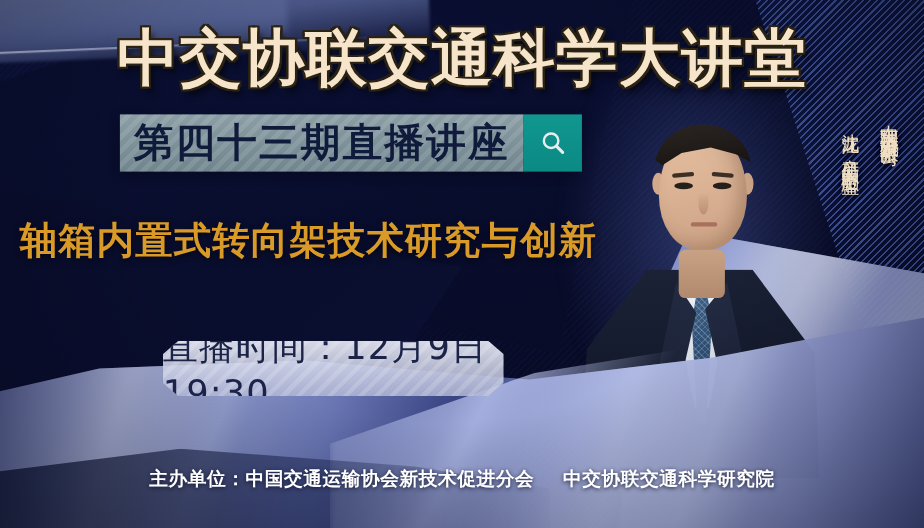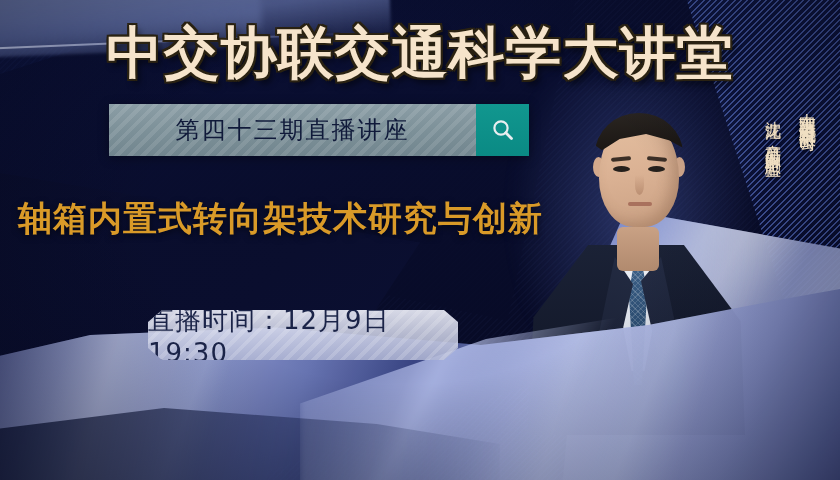--- a/index.html
+++ b/index.html
@@ -237,21 +237,21 @@
     box-shadow:0 2px 10px rgba(0,0,0,.35);
   }
   .sub-bar-body{
     flex:1;
     background:
       repeating-linear-gradient(-45deg, rgba(255,255,255,.10) 0 4px, rgba(255,255,255,0) 4px 9px),
       linear-gradient(180deg,#8b9ea6 0%, #7d9199 50%, #71858e 100%);
     display:flex; align-items:center; justify-content:center;
   }
   .sub-bar-text{
-    font-size:24px; font-weight:400; color:#101a3a; letter-spacing:2px;
+    font-size:36px; font-weight:700; color:#101a3a; letter-spacing:2px;
     font-family:"DejaVu Sans","Liberation Sans",sans-serif;
   }
   .sub-bar-search{
     width:53px;
     background:linear-gradient(180deg,#11978f,#0a8a84);
     display:flex; align-items:center; justify-content:center;
   }
   .sub-bar-search svg{ display:block; }
 
   
@@ -269,21 +269,21 @@
     position:absolute; left:148px; top:310px;
     width:310px; height:50px;
     background:
       repeating-linear-gradient(-45deg, rgba(255,255,255,.16) 0 4px, rgba(255,255,255,0) 4px 10px),
       linear-gradient(180deg, rgba(232,234,246,.92) 0%, rgba(205,209,230,.88) 48%, rgba(176,182,212,.86) 100%);
     clip-path:polygon(14px 0, calc(100% - 14px) 0, 100% 12px, 100% calc(100% - 12px), calc(100% - 14px) 100%, 14px 100%, 0 calc(100% - 12px), 0 12px);
     display:flex; align-items:center; justify-content:center;
     box-shadow:0 3px 14px rgba(0,0,0,.4);
   }
   .time-pill-text{
-    font-size:26px; color:#1b2448; letter-spacing:1px;
+    font-size:32px; color:#1b2448; letter-spacing:1px;
     font-family:"DejaVu Sans","Liberation Sans",sans-serif;
   }
 
   
   .footer{
     position:absolute; left:0; right:0; top:424px;
     text-align:center;
     font-size:17px; font-weight:700; color:#ffffff; letter-spacing:.5px;
     font-family:"DejaVu Sans","Liberation Sans",sans-serif;
     text-shadow:0 1px 4px rgba(10,14,40,.85);
@@ -367,14 +367,17 @@
 
   <div class="topic">轴箱内置式转向架技术研究与创新</div>
 
   <div class="time-pill">
     <span class="time-pill-text">直播时间：12月9日19:30</span>
   </div>
 
   <div class="v-col v-company">中车株洲电力机车有限公司</div>
   <div class="v-col v-person">沈龙江　产品研发中心副总监</div>
 
+  <div class="footer">
+    <span>主办单位：</span><span>中国交通运输协会新技术促进分会</span><span class="gap"></span><span>中交协联交通科学研究院</span>
+  </div>
 
 </div>
 
 </body></html>

